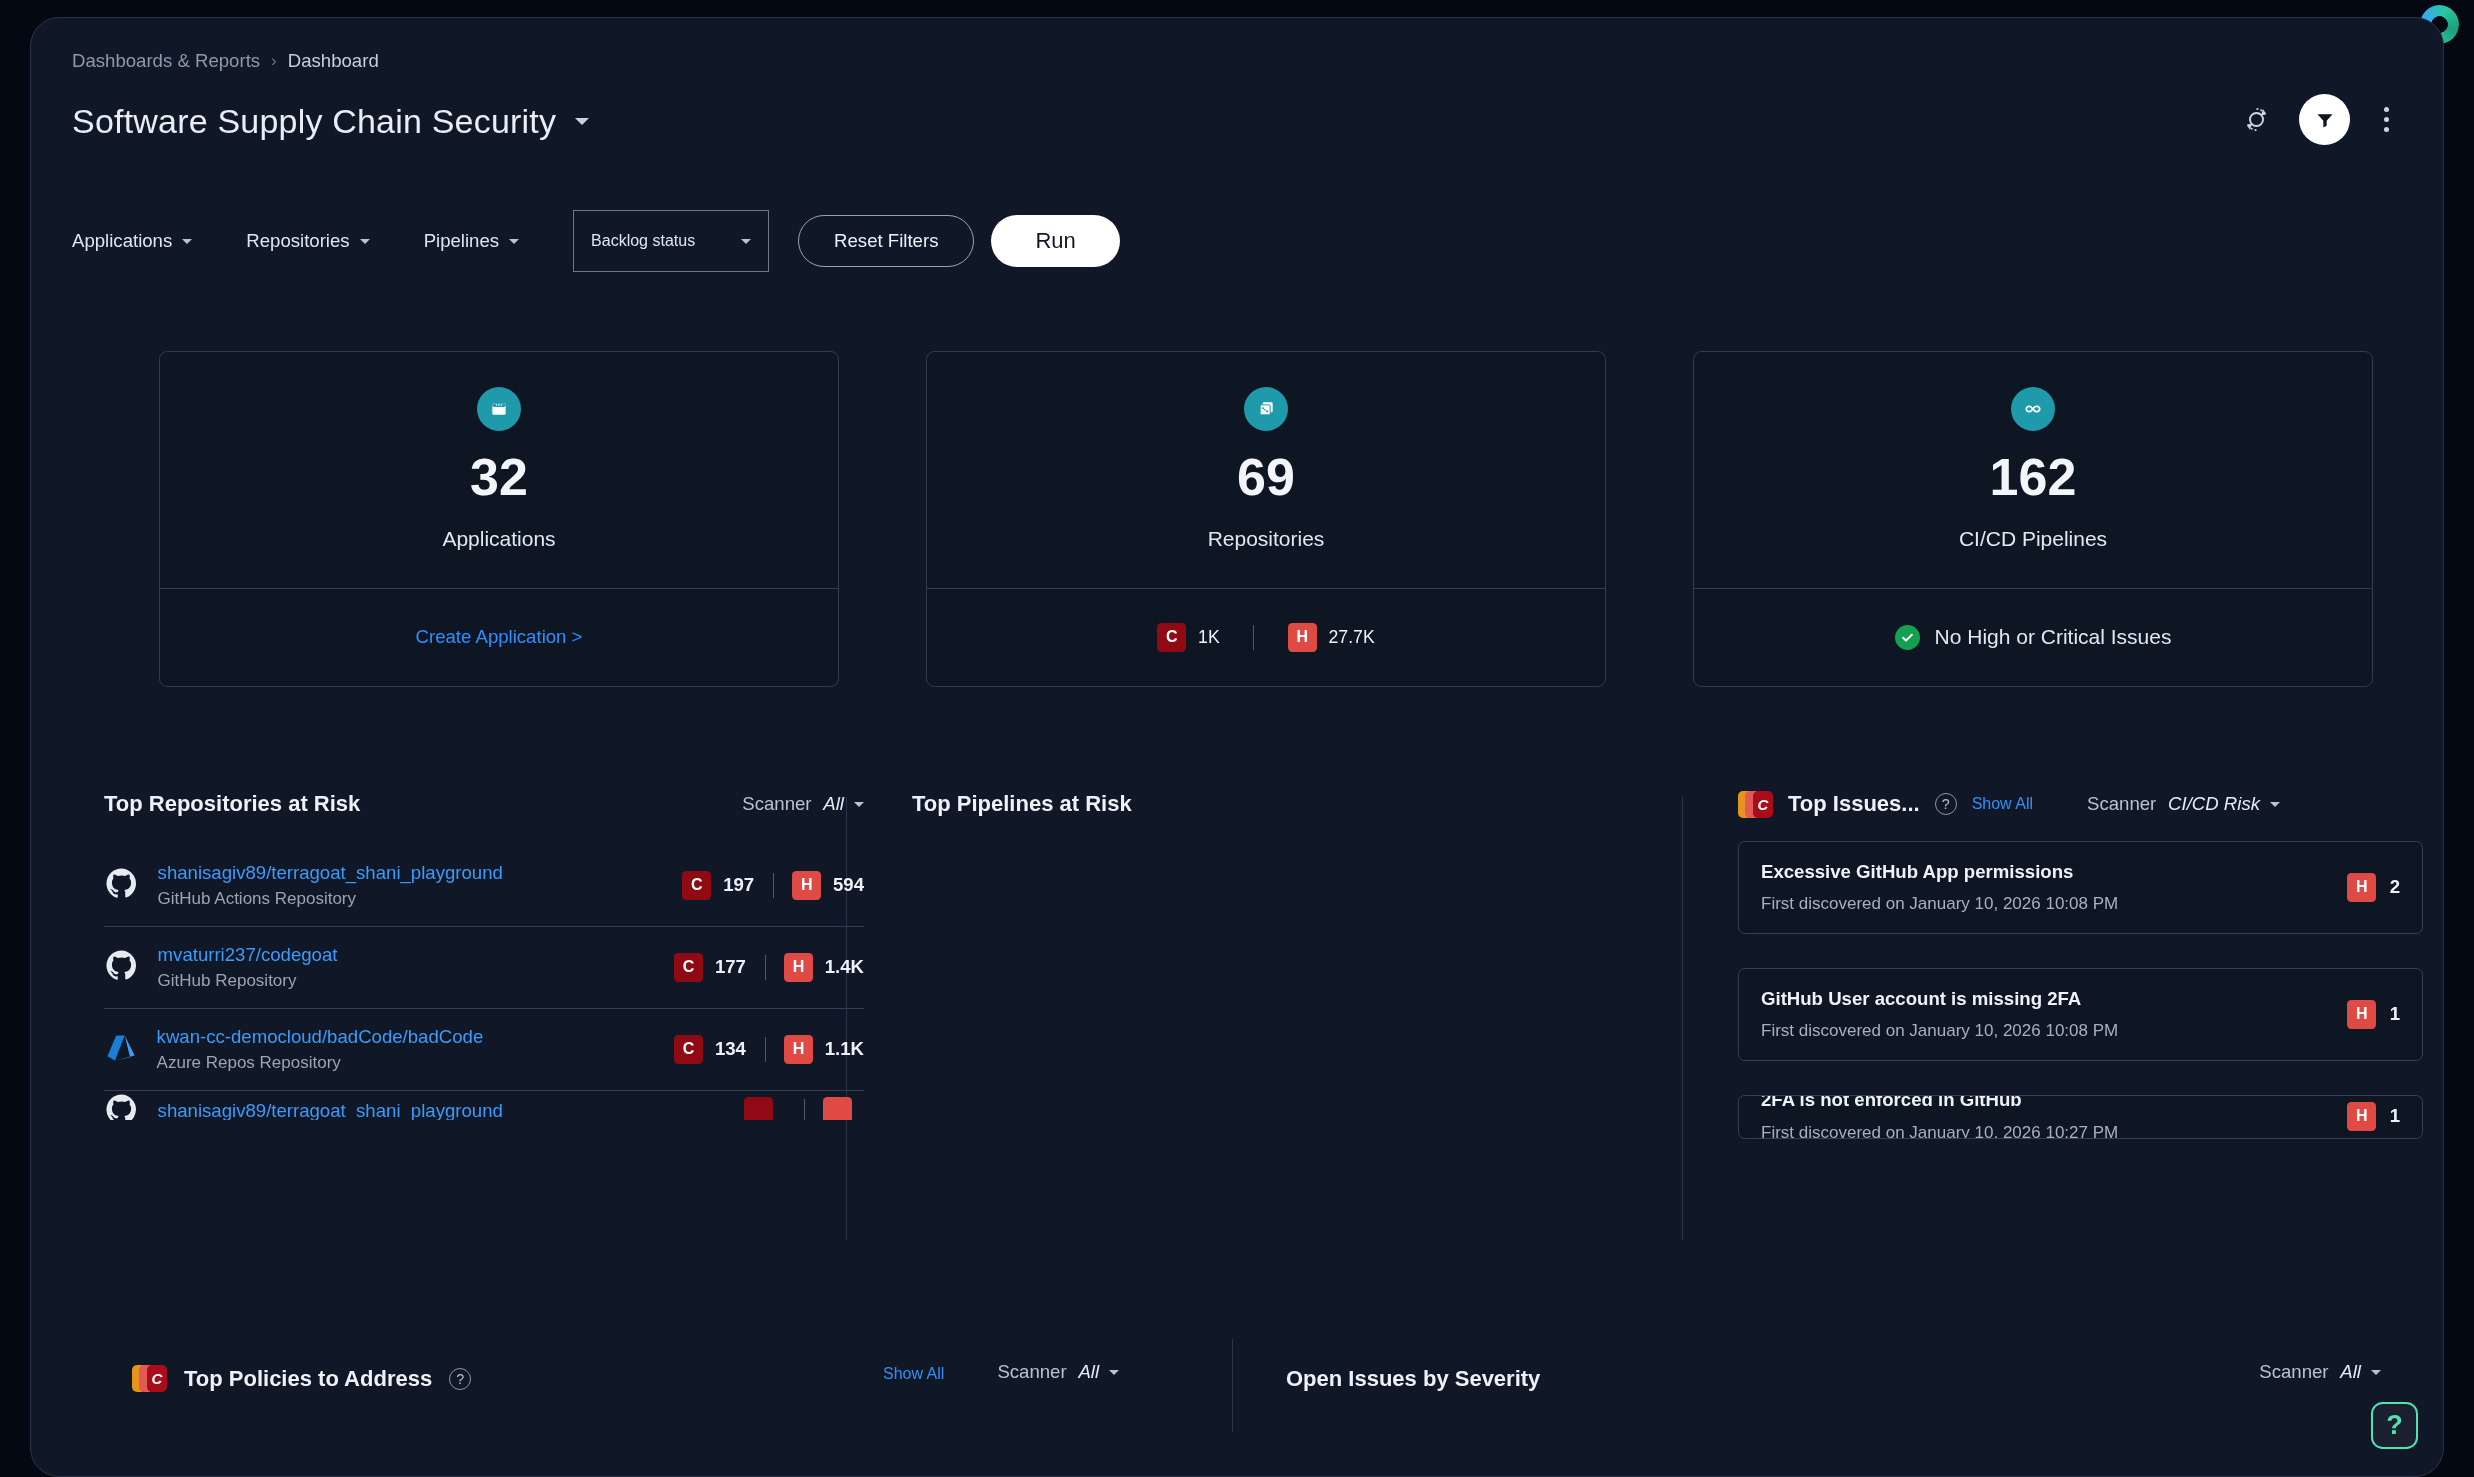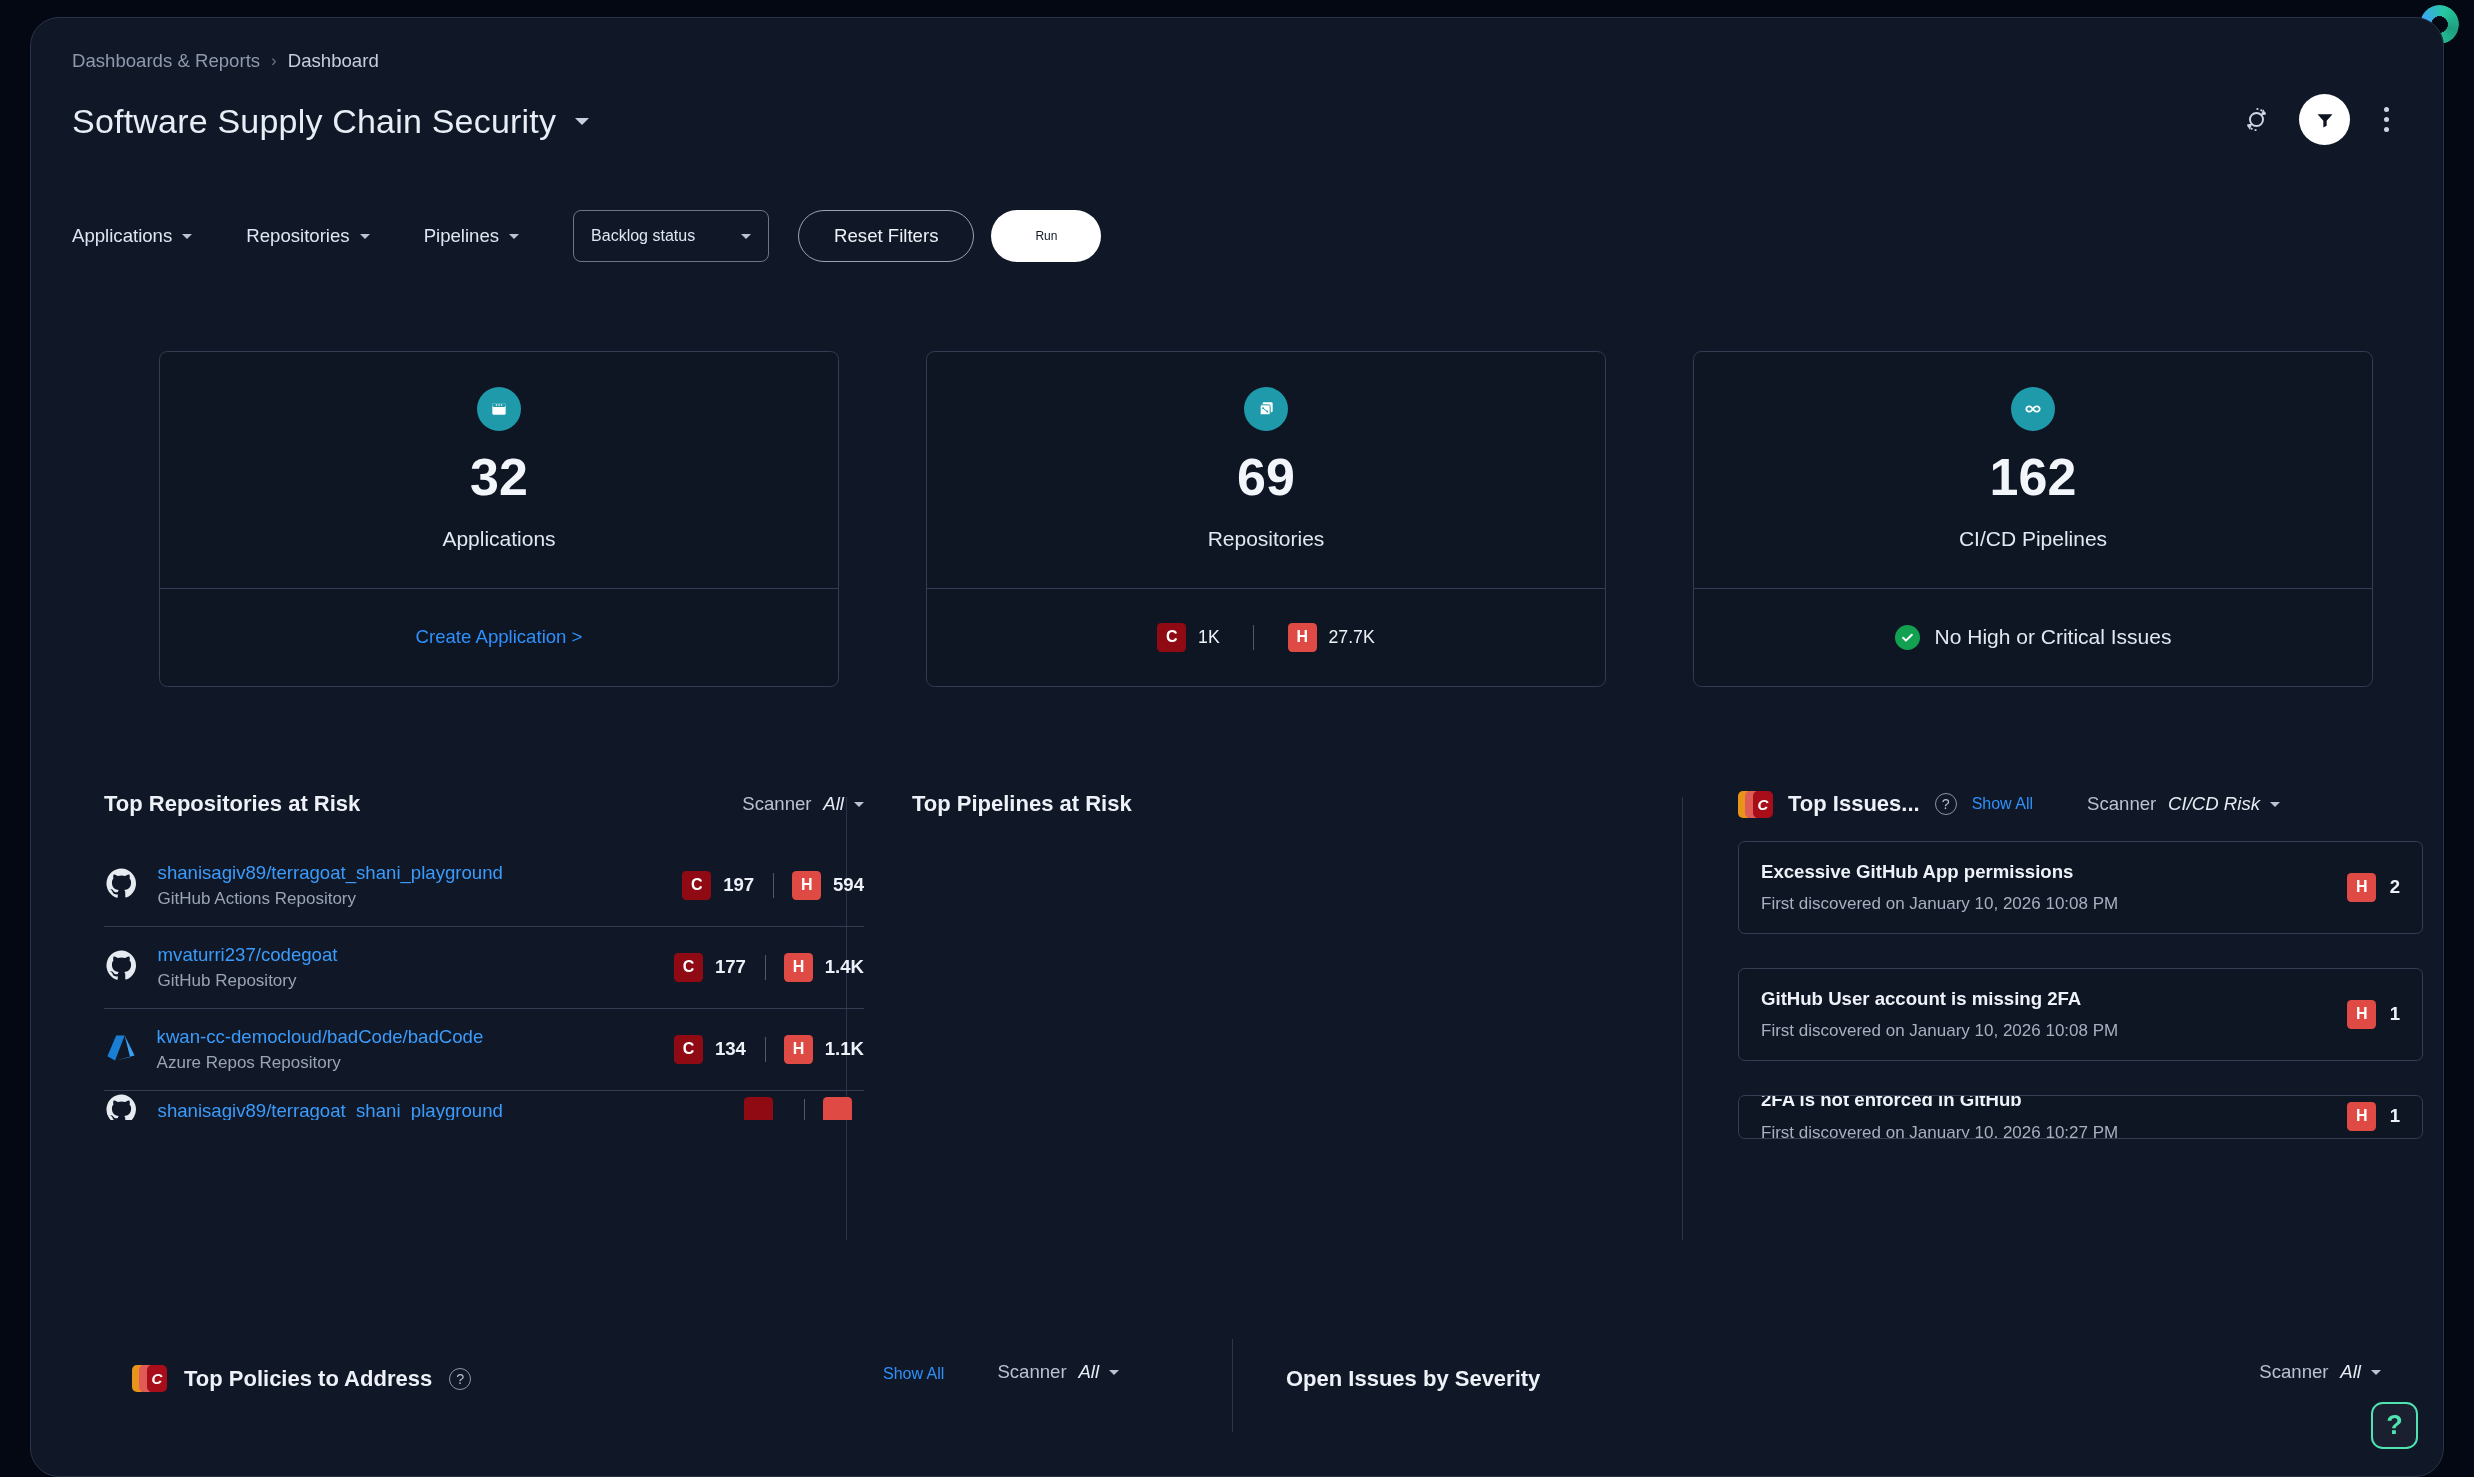--- a/index.html
+++ b/index.html
@@ -69,37 +69,37 @@
     position: absolute; left: 41px; top: 192px;
     display: flex; align-items: center; gap: 0;
   }
   .flt-drop {
     display: flex; align-items: center; gap: 10px;
     font-size: 18.6px; color: #dfe6f1; cursor: pointer;
     padding: 0 29px 0 0; margin-right: 25px;
   }
   .select-box {
     display: flex; align-items: center; justify-content: space-between;
-    width: 196px; height: 52px; padding: 0 17px;
-    border: 0.8px solid #6d7588; border-radius: 8px;
+    width: 196px; height: 62px; padding: 0 17px;
+    border: 0.8px solid #6d7588; border-radius: 0;
     color: #dfe6f1; font-size: 16px; cursor: pointer;
     margin-right: 29px;
   }
   .btn-outline {
     display: flex; align-items: center; justify-content: center;
     height: 52px; padding: 0 35px;
     border: 0.8px solid #9aa3b5; border-radius: 27px;
     color: #eef2f8; font-size: 18.6px; cursor: pointer; background: transparent;
     margin-right: 17px;
   }
   .btn-solid {
     display: flex; align-items: center; justify-content: center;
     height: 52px; padding: 0 44px;
     border-radius: 27px; background: #ffffff; color: #111827;
-    font-size: 12px; cursor: pointer; border: none;
+    font-size: 22px; cursor: pointer; border: none;
   }
 
   
   .cards { position: absolute; left: 128px; top: 333px; display: flex; gap: 87px; }
   .stat-card {
     width: 680px; border: 0.8px solid #323c52; border-radius: 8.4px; background: #0e1624;
   }
   .stat-top { padding: 35px 0 37px; display: flex; flex-direction: column; align-items: center; }
   .stat-icon {
     width: 44px; height: 44px; border-radius: 50%; background: #1f9aab;

